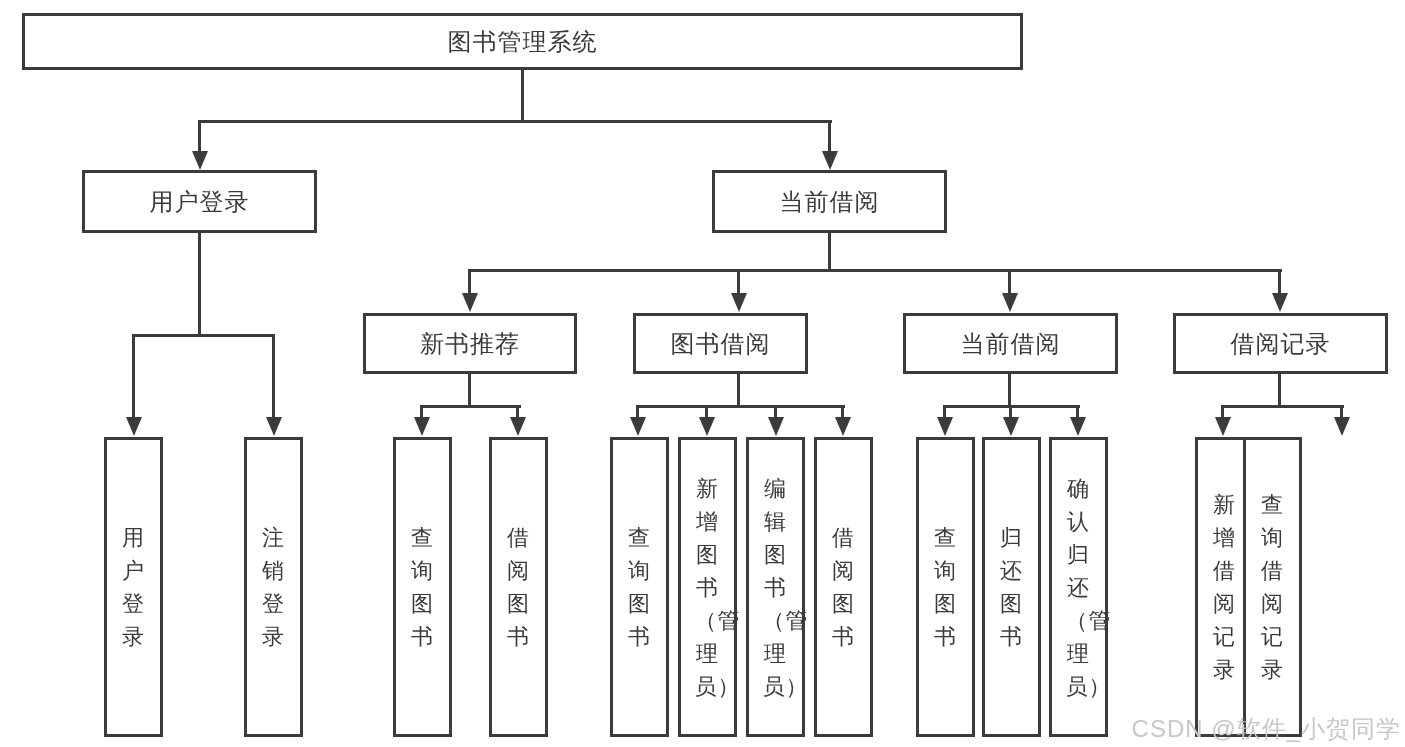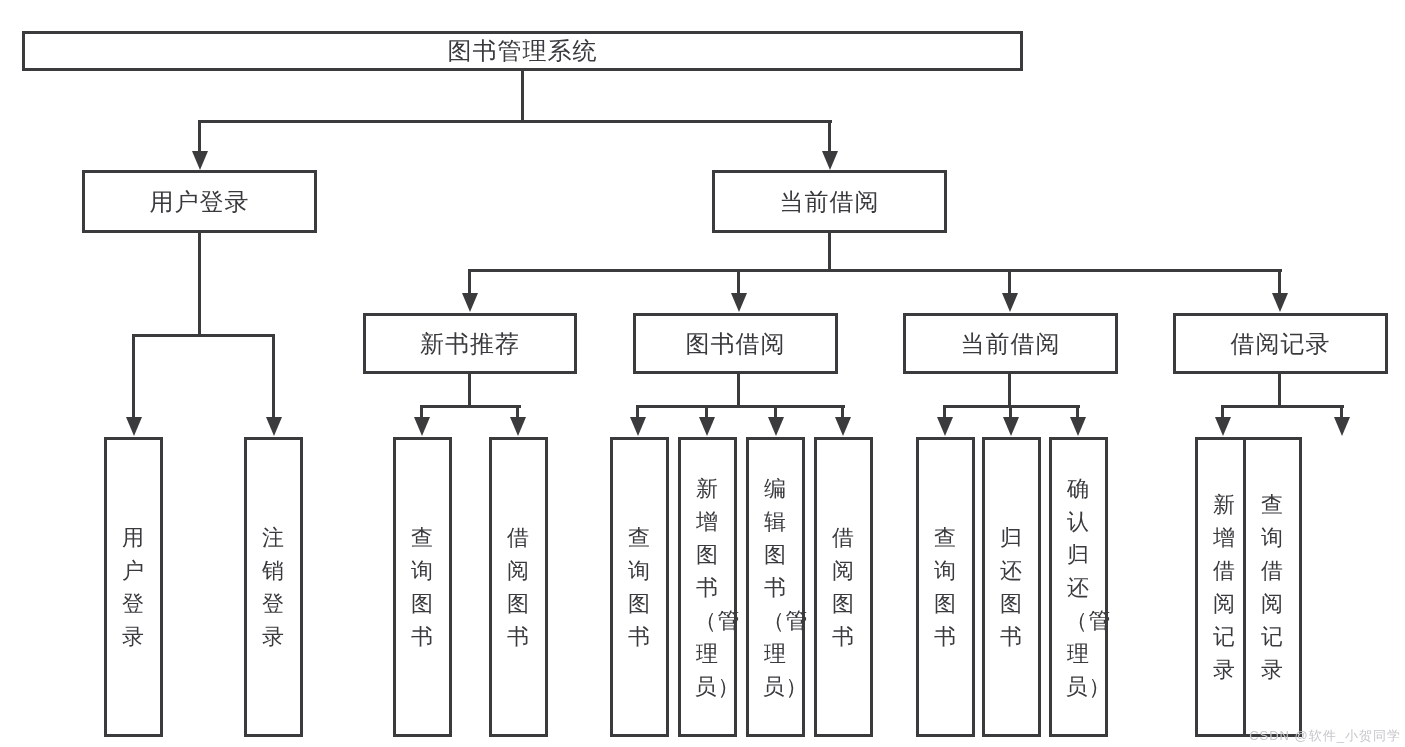--- a/index.html
+++ b/index.html
@@ -23,25 +23,25 @@
     letter-spacing:1px;
   }
   .leaf{width:59px;top:437px;height:300px;}
   .vtext{
     display:block;width:26px;
     word-break:break-all;line-height:33px;
     font-size:22px;text-align:center;color:var(--text);
   }
 
   
-  .b-root{left:22px;top:13px;width:1001px;height:40px;margin-top:18px;}
+  .b-root{left:22px;top:13px;width:1001px;height:57px;}
   .b-ulogin{left:82px;top:170px;width:235px;height:63px;}
   .b-bmgmt{left:712px;top:170px;width:235px;height:63px;}
   .b-newrec{left:363px;top:313px;width:214px;height:61px;}
-  .b-bborrow{left:633px;top:313px;width:205px;height:61px;}
+  .b-bborrow{left:633px;top:313px;width:175px;height:61px;}
   .b-cborrow{left:903px;top:313px;width:215px;height:61px;}
   .b-brecord{left:1173px;top:313px;width:215px;height:61px;}
   .l1{left:104px;} .l2{left:244px;}
   .l3{left:393px;} .l4{left:489px;}
   .l5{left:610px;} .l6{left:678px;} .l7{left:746px;} .l8{left:814px;}
   .l9{left:916px;} .l10{left:982px;} .l11{left:1049px;}
   .l12{left:1195px;} .l13{left:1243px;}
 
   
   .h,.v{position:absolute;background:var(--line);}
@@ -50,21 +50,21 @@
   .a{position:absolute;width:3px;background:var(--line);}
   .a::after{
     content:"";position:absolute;left:-6.5px;top:100%;
     width:0;height:0;
     border-left:8px solid transparent;border-right:8px solid transparent;
     border-top:19px solid var(--line);
   }
 
   .watermark{
     position:absolute;right:4px;bottom:2px;
-    font-size:13px;color:var(--wm);letter-spacing:1px;
+    font-size:24px;color:var(--wm);letter-spacing:1px;
     white-space:nowrap;
   }
 </style>
 </head>
 <body>
 
 <div class="canvas">
 
   <div class="node b-root">图书管理系统</div>
 

